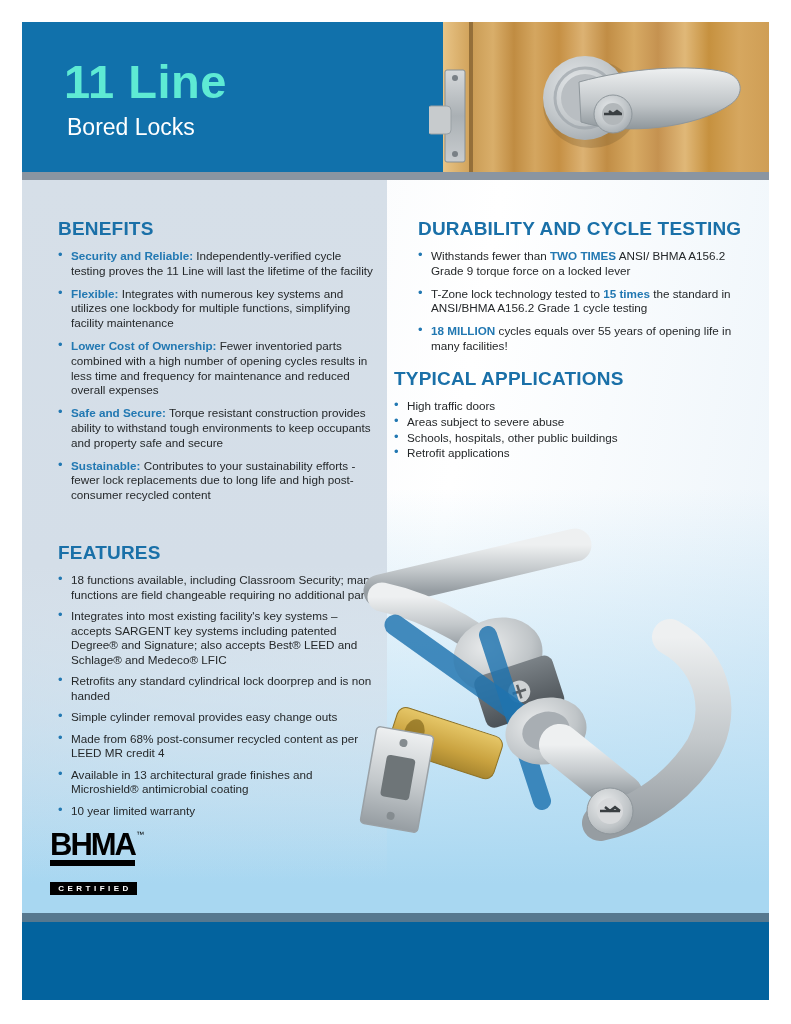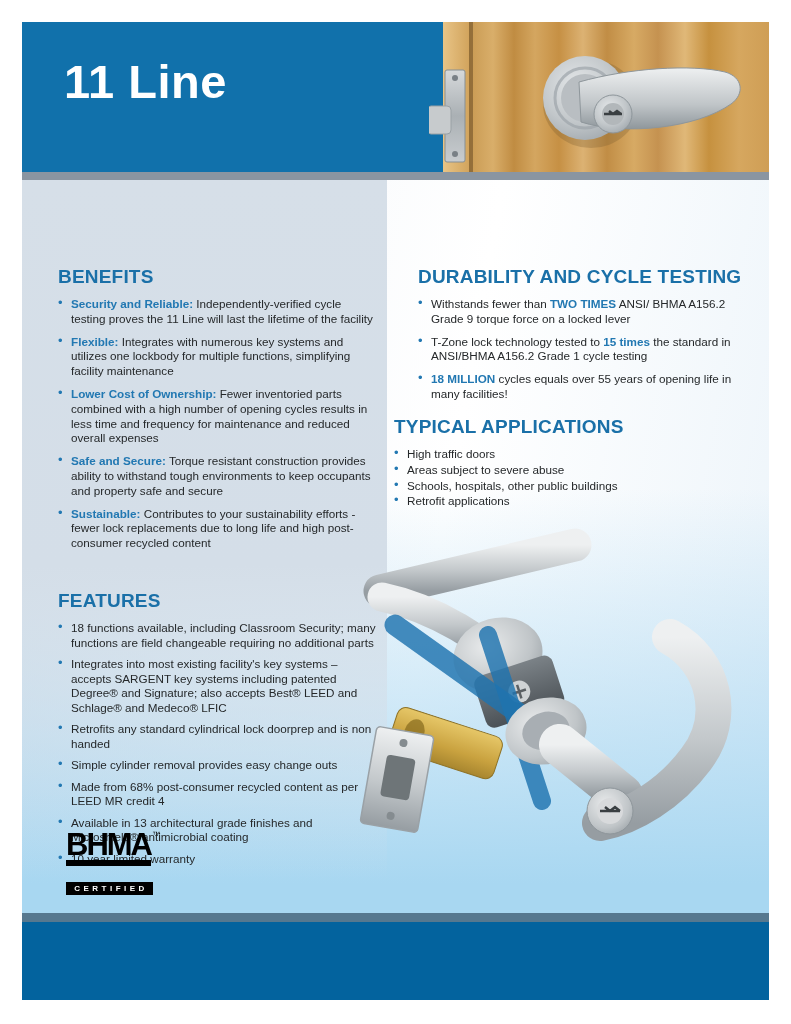--- a/index.html
+++ b/index.html
@@ -2,50 +2,50 @@
 <html><head>
 <meta charset="utf-8">
 <style>
   html,body { margin:0; padding:0; background:#ffffff; }
   body { width:791px; height:1024px; font-family:"Liberation Sans", sans-serif; -webkit-font-smoothing:antialiased; }
   .page { position:relative; width:791px; height:1024px; background:#ffffff; overflow:hidden; }
   .frame { position:absolute; left:22px; top:22px; width:747px; height:978px; }
 
   
   .header-band { position:absolute; left:0; top:0; width:747px; height:150px; background:#1171ab; }
-  .title { position:absolute; left:42px; top:32px; color:#ffffff; font-size:47px; font-weight:bold; letter-spacing:0.5px; }
+  .title { position:absolute; left:42px; top:32px; color:#5eead4; font-size:47px; font-weight:bold; letter-spacing:0.5px; }
   .subtitle { position:absolute; left:45px; top:92px; color:#ffffff; font-size:23px; font-weight:normal; }
   .header-photo { position:absolute; right:0; top:0; width:340px; height:150px; }
 
   .strip-top { position:absolute; left:0; top:150px; width:747px; height:8px; background:#8a95a1; }
 
   
   .content { position:absolute; left:0; top:158px; width:747px; height:733px; overflow:hidden;
     background:
       linear-gradient(to bottom, rgba(255,255,255,0) 0%, rgba(255,255,255,0) 42%, rgba(168,214,241,0.55) 72%, #a8d7f1 96%),
       linear-gradient(100deg, #e4ebf2 0%, #f8fafc 30%, #ffffff 55%, #ecf4fa 100%);
   }
   .left-panel { position:absolute; left:0; top:0; width:365px; height:700px;
     background: linear-gradient(to bottom, #d6dfe8 0%, #d4dee8 55%, rgba(210,224,238,0) 100%); }
 
-  .section { position:absolute;margin-top:48px; }
+  .section { position:absolute; }
   .section h2 { margin:0 0 9px 0; font-size:19px; font-weight:bold; color:#1a70a8; letter-spacing:0.2px; }
   .li { position:relative; padding-left:13px; margin-bottom:8px; font-size:11.7px; line-height:14.8px; color:#25282a; }
   .li .dot { position:absolute; left:0; top:-1px; color:#2278b2; font-size:13px; }
   .lead, .em { color:#2278b2; font-weight:bold; }
   .apps .li { margin-bottom:1px; }
   .features .li { margin-bottom:7px; line-height:14.5px; }
 
   .benefits   { left:36px;  top:38px;  width:318px; }
   .durability { left:396px; top:38px;  width:338px; }
   .apps       { left:372px; top:188px; width:338px; }
   .features   { left:36px;  top:362px; width:318px; }
 
   
-  .bhma { position:absolute; left:44px; top:652px; width:90px; }
+  .bhma { position:absolute; left:28px; top:652px; width:90px; }
   .bhma-top { position:relative; display:inline-block; border-bottom:6px solid #000; padding-bottom:1px; }
   .bhma-word { font-size:31px; font-weight:bold; color:#000; letter-spacing:-2px; line-height:26px; font-stretch:condensed; }
   .bhma-tm { position:absolute; right:-9px; top:-2px; font-size:8px; color:#000; }
   .bhma-cert { margin-top:16px; background:#000; color:#fff; font-size:8px; font-weight:bold;
     letter-spacing:3.5px; text-align:center; padding:2px 0 2px 3px; width:84px; }
 
   
   .exploded { position:absolute; left:318px; top:325px; width:430px; height:410px; }
 
   
@@ -53,20 +53,21 @@
   .footer-band  { position:absolute; left:0; top:900px; width:747px; height:78px; background:#03639e; }
 </style>
 </head>
 <body>
 
 <div class="page">
   <div class="frame">
 
     <div class="header-band">
       <div class="title">11 Line</div>
+      <div class="subtitle">Bored Locks</div>
       <svg class="header-photo" viewBox="0 0 340 150" xmlns="http://www.w3.org/2000/svg">
         <defs>
           <linearGradient id="wood" x1="0" y1="0" x2="1" y2="0">
             <stop offset="0" stop-color="#c89a52"></stop>
               <stop offset="0.08" stop-color="#d9ae6a"></stop>
             <stop offset="0.15" stop-color="#c08c42"></stop>
               <stop offset="0.22" stop-color="#d4a660"></stop>
             <stop offset="0.30" stop-color="#c69044"></stop>
               <stop offset="0.38" stop-color="#dcb273"></stop>
             <stop offset="0.46" stop-color="#c18d45"></stop>

